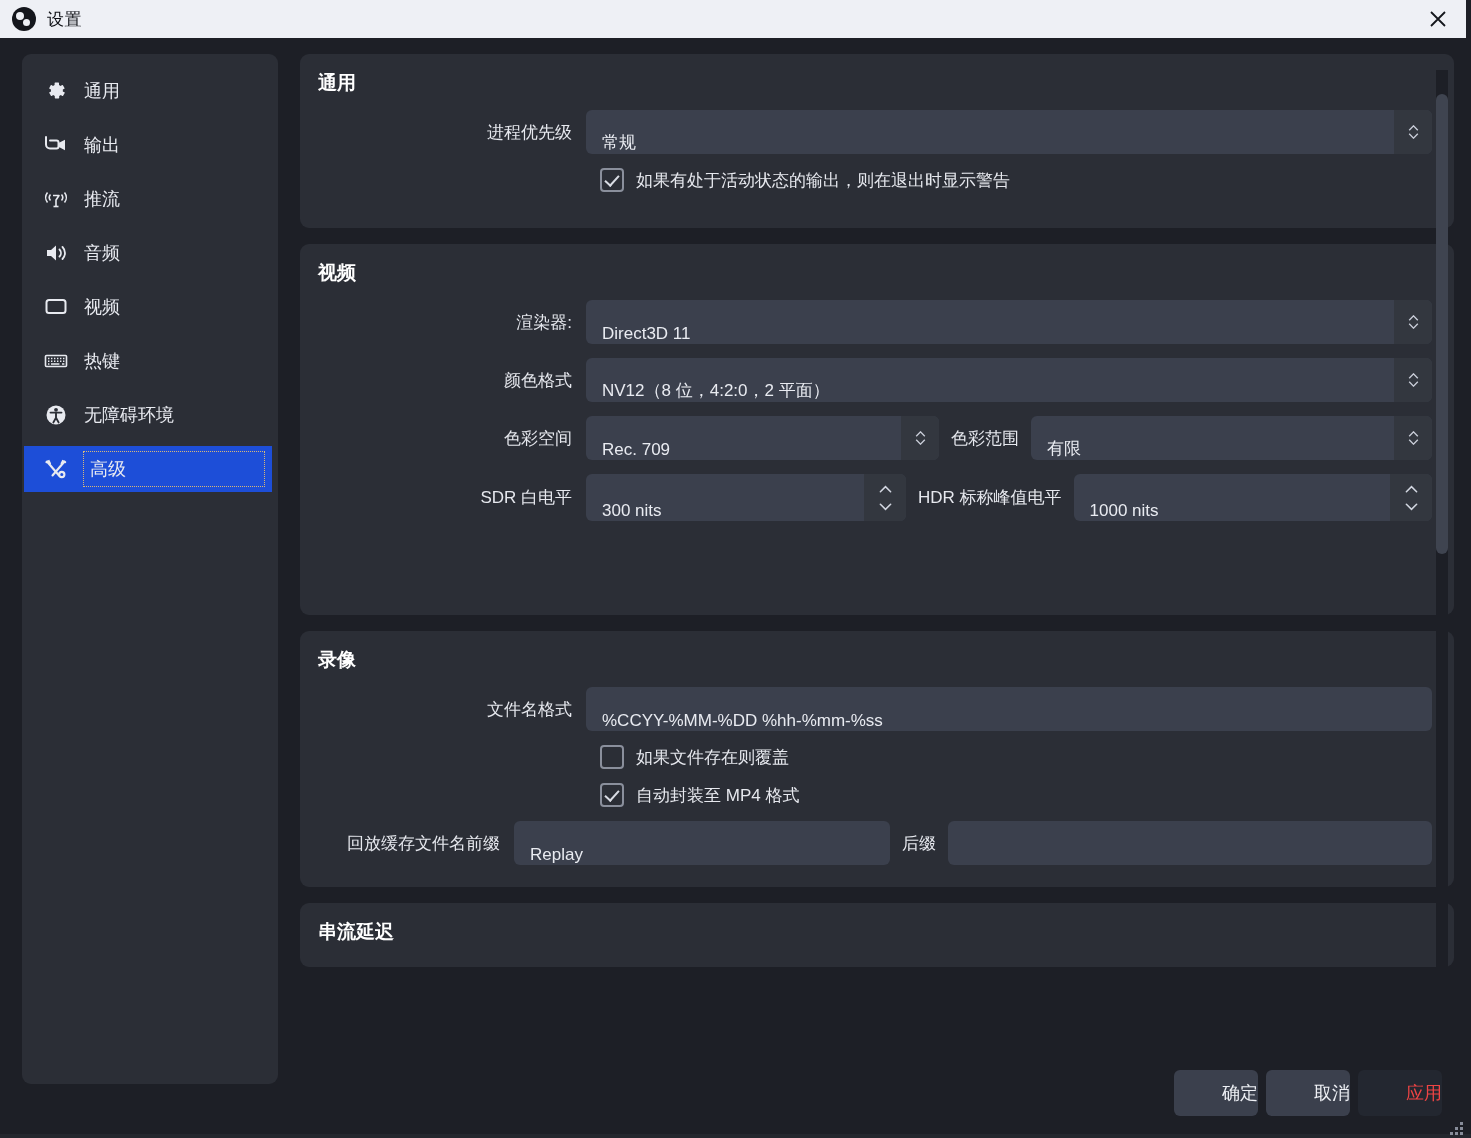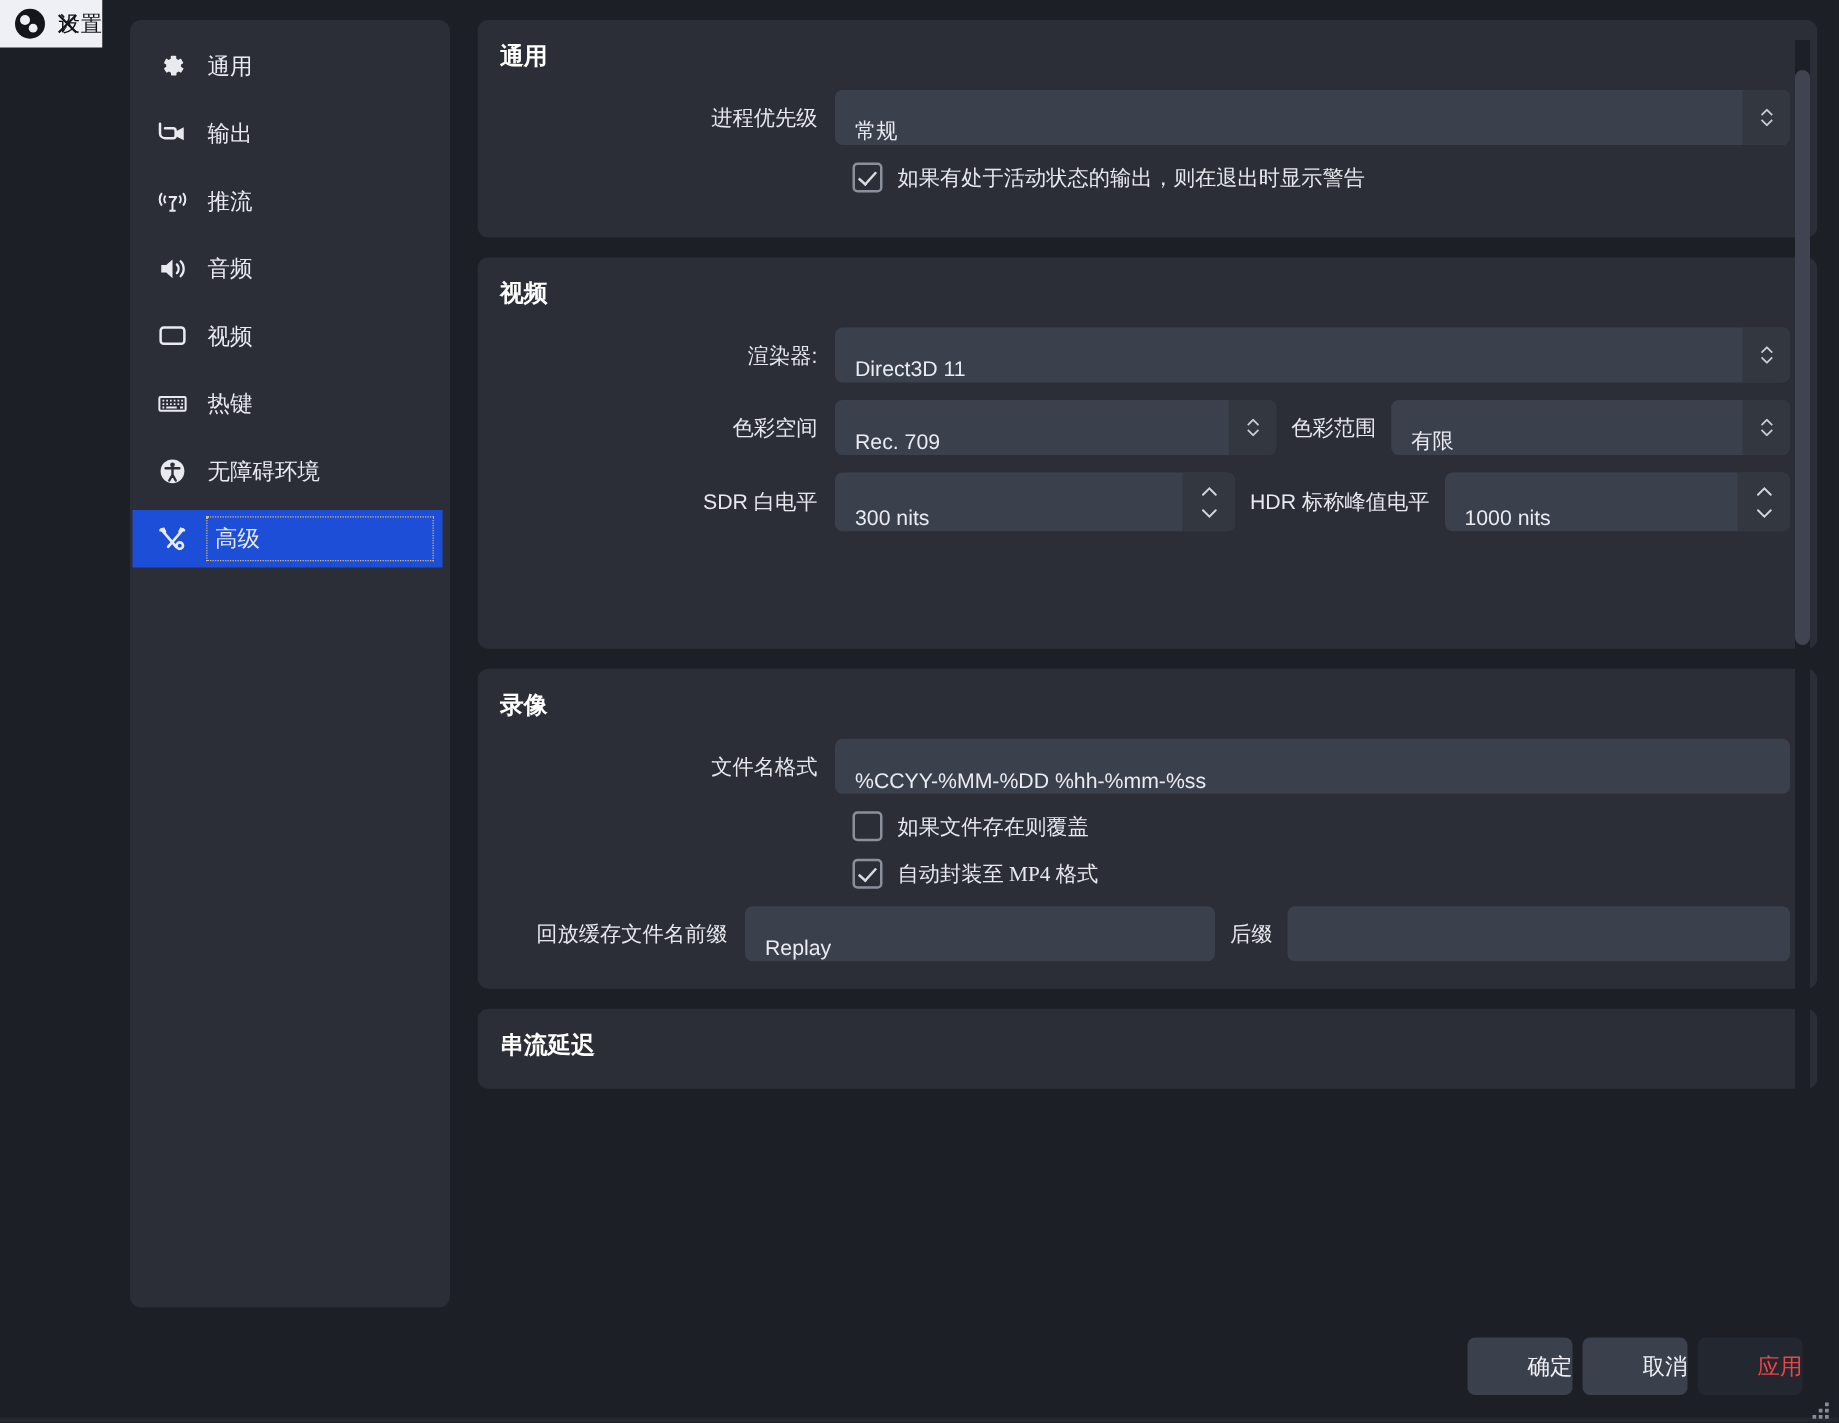--- a/index.html
+++ b/index.html
@@ -6,21 +6,21 @@
   html, body {
     width: 1471px; height: 1138px;
     font-family: "Liberation Sans", "DejaVu Sans", sans-serif;
     background: #1d1f26;
     overflow: hidden;
   }
   .window {
     position: relative;
     width: 1466px; height: 1138px;
     background: #1d1f26;
-    display: flex; flex-direction: row;
+    display: flex; flex-direction: column;
   }
 
   
   .titlebar {
     height: 38px; min-height: 38px;
     background: #eef0f5;
     display: flex; align-items: center;
     padding-left: 12px;
     position: relative;
   }
@@ -180,21 +180,21 @@
   }
   .cbox.checked::after {
     content: "";
     position: absolute;
     left: 6px; top: 2px;
     width: 6px; height: 12px;
     border: solid #d9dce4;
     border-width: 0 2.5px 2.5px 0;
     transform: rotate(42deg);
   }
-  .check-label { color: #e6e8ee; font-size: 17px; font-family: Liberation Serif, serif; }
+  .check-label { color: #e6e8ee; font-size: 17px; }
 
   
   .footer {
     position: absolute;
     right: 24px; bottom: 22px;
     display: flex; gap: 8px;
   }
   .btn {
     min-width: 84px; height: 46px;
     background: #3b404d;
@@ -389,20 +389,34 @@
               <svg class="chev small" viewBox="0 0 12 7">
                   <path d="M1 6 L6 1 L11 6" stroke="#c9cdd8" stroke-width="1.6" fill="none"></path>
                 </svg>
               <svg class="chev small" viewBox="0 0 12 7">
                   <path d="M1 1 L6 6 L11 1" stroke="#c9cdd8" stroke-width="1.6" fill="none"></path>
                 </svg>
             </span>
           </div>
         </div>
 
+        <div class="row">
+          <div class="lbl">颜色格式</div>
+          <div class="field combo">
+            <span>NV12（8 位，4:2:0，2 平面）</span>
+            <span class="arrows">
+              <svg class="chev small" viewBox="0 0 12 7">
+                  <path d="M1 6 L6 1 L11 6" stroke="#c9cdd8" stroke-width="1.6" fill="none"></path>
+                </svg>
+              <svg class="chev small" viewBox="0 0 12 7">
+                  <path d="M1 1 L6 6 L11 1" stroke="#c9cdd8" stroke-width="1.6" fill="none"></path>
+                </svg>
+            </span>
+          </div>
+        </div>
 
         <div class="row">
           <div class="lbl">色彩空间</div>
           <div class="field combo" style="flex:0 0 353px">
             <span>Rec. 709</span>
             <span class="arrows">
               <svg class="chev small" viewBox="0 0 12 7">
                   <path d="M1 6 L6 1 L11 6" stroke="#c9cdd8" stroke-width="1.6" fill="none"></path>
                 </svg>
               <svg class="chev small" viewBox="0 0 12 7">

